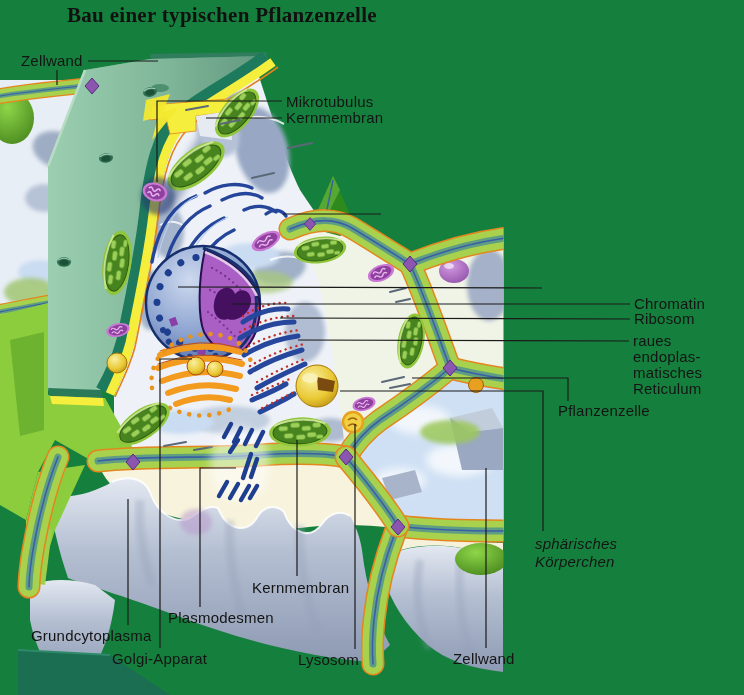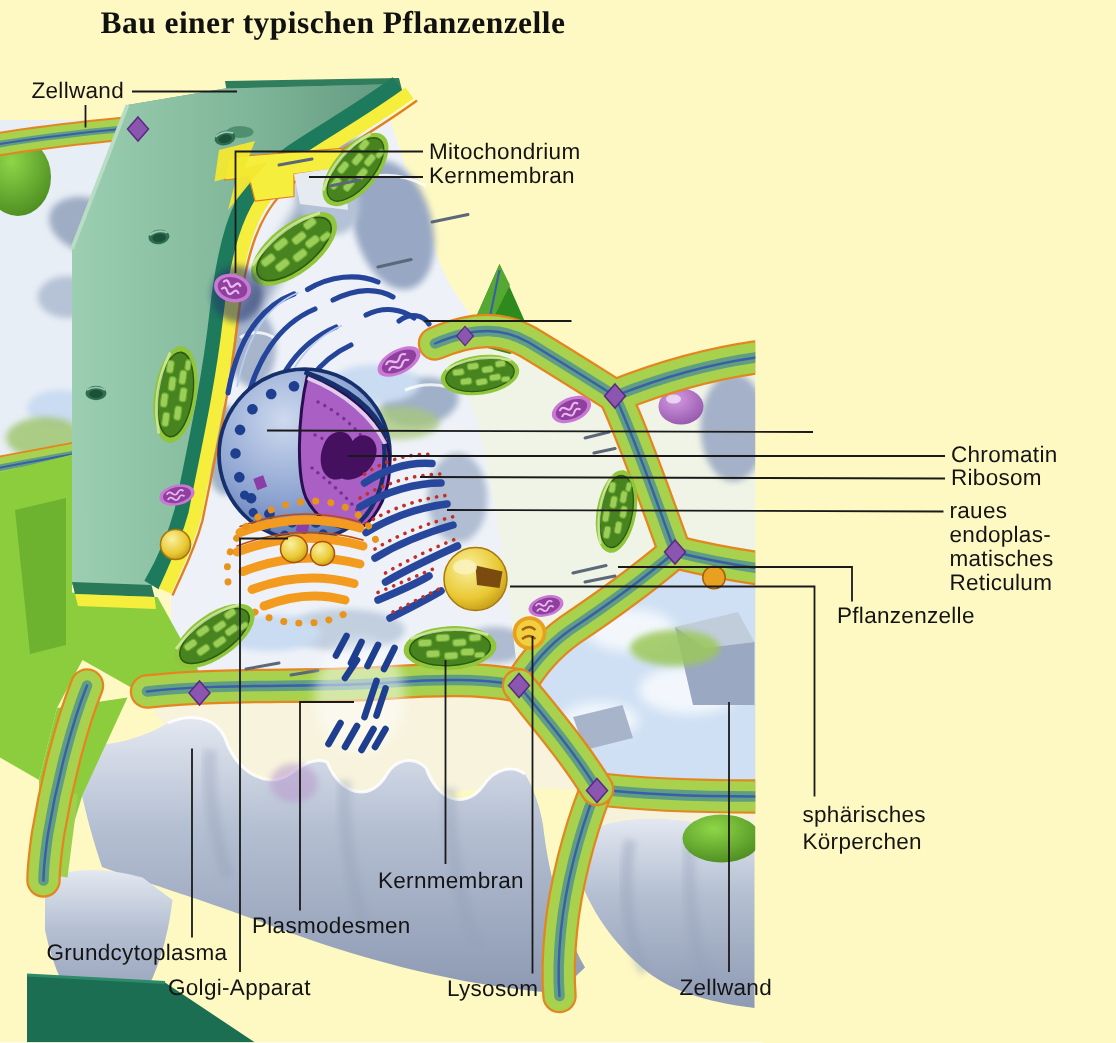--- a/index.html
+++ b/index.html
@@ -1,22 +1,22 @@
 <!DOCTYPE html>
 <html><head>
 <meta charset="utf-8">
 <style>
   html,body{margin:0;padding:0;background:#fff;}
-  #stage{position:relative;width:744px;height:695px;background:#fef9c3;overflow:hidden;
+  #stage{position:relative;width:744px;height:695px;background:#15803d;overflow:hidden;
          font-family:"Liberation Sans",sans-serif;}
   #art{position:absolute;left:0;top:0;}
   .lbl{position:absolute;font:15px/16px "Liberation Sans",sans-serif;color:#141414;
        white-space:pre-line;width:max-content;letter-spacing:.2px;}
   .lbl.multi{line-height:16px;}
-  .lbl.wide2{line-height:18px;}
+  .lbl.wide2{line-height:18px;font-style:italic;}
   #title{position:absolute;left:67px;top:2px;font:bold 21px/26px "Liberation Serif",serif;
          color:#111;letter-spacing:.3px;width:max-content;}
   
   .bo{stroke:#e4861f;stroke-width:23;fill:none;stroke-linecap:round;}
   .bg{stroke:#a8d14d;stroke-width:20;fill:none;stroke-linecap:round;}
   .bm{stroke:#5f9e82;stroke-width:7;fill:none;stroke-linecap:round;}
   .bl{stroke:#3b5ea8;stroke-width:1.6;fill:none;stroke-linecap:round;}
   .bo2{stroke:#e4861f;stroke-width:16;fill:none;stroke-linecap:round;}
   .bg2{stroke:#a8d14d;stroke-width:13.5;fill:none;stroke-linecap:round;}
   .bm2{stroke:#5f9e82;stroke-width:4.5;fill:none;stroke-linecap:round;}
@@ -438,21 +438,21 @@
     <polyline class="leader" points="200,607 200,468 236,468"></polyline>
     <polyline class="leader" points="160,648 160,359 192,359"></polyline>
     <polyline class="leader" points="128,625 128,499"></polyline>
     <polyline class="leader" points="355,649 355,424"></polyline>
   </g>
 </svg>
 
 <div id="title">Bau einer typischen Pflanzenzelle</div>
 
 <div class="lbl" style="left:21px;top:53px">Zellwand</div>
-<div class="lbl" style="left:286px;top:94px">Mitochondrium</div>
+<div class="lbl" style="left:286px;top:94px">Mikrotubulus</div>
 <div class="lbl" style="left:286px;top:110px">Kernmembran</div>
 <div class="lbl" style="left:634px;top:296px">Chromatin</div>
 <div class="lbl" style="left:634px;top:311px">Ribosom</div>
 <div class="lbl multi" style="left:633px;top:333px">raues
 endoplas-
 matisches
 Reticulum</div>
 <div class="lbl" style="left:558px;top:403px">Pflanzenzelle</div>
 <div class="lbl wide2" style="left:535px;top:535px">sphärisches
 Körperchen</div>

